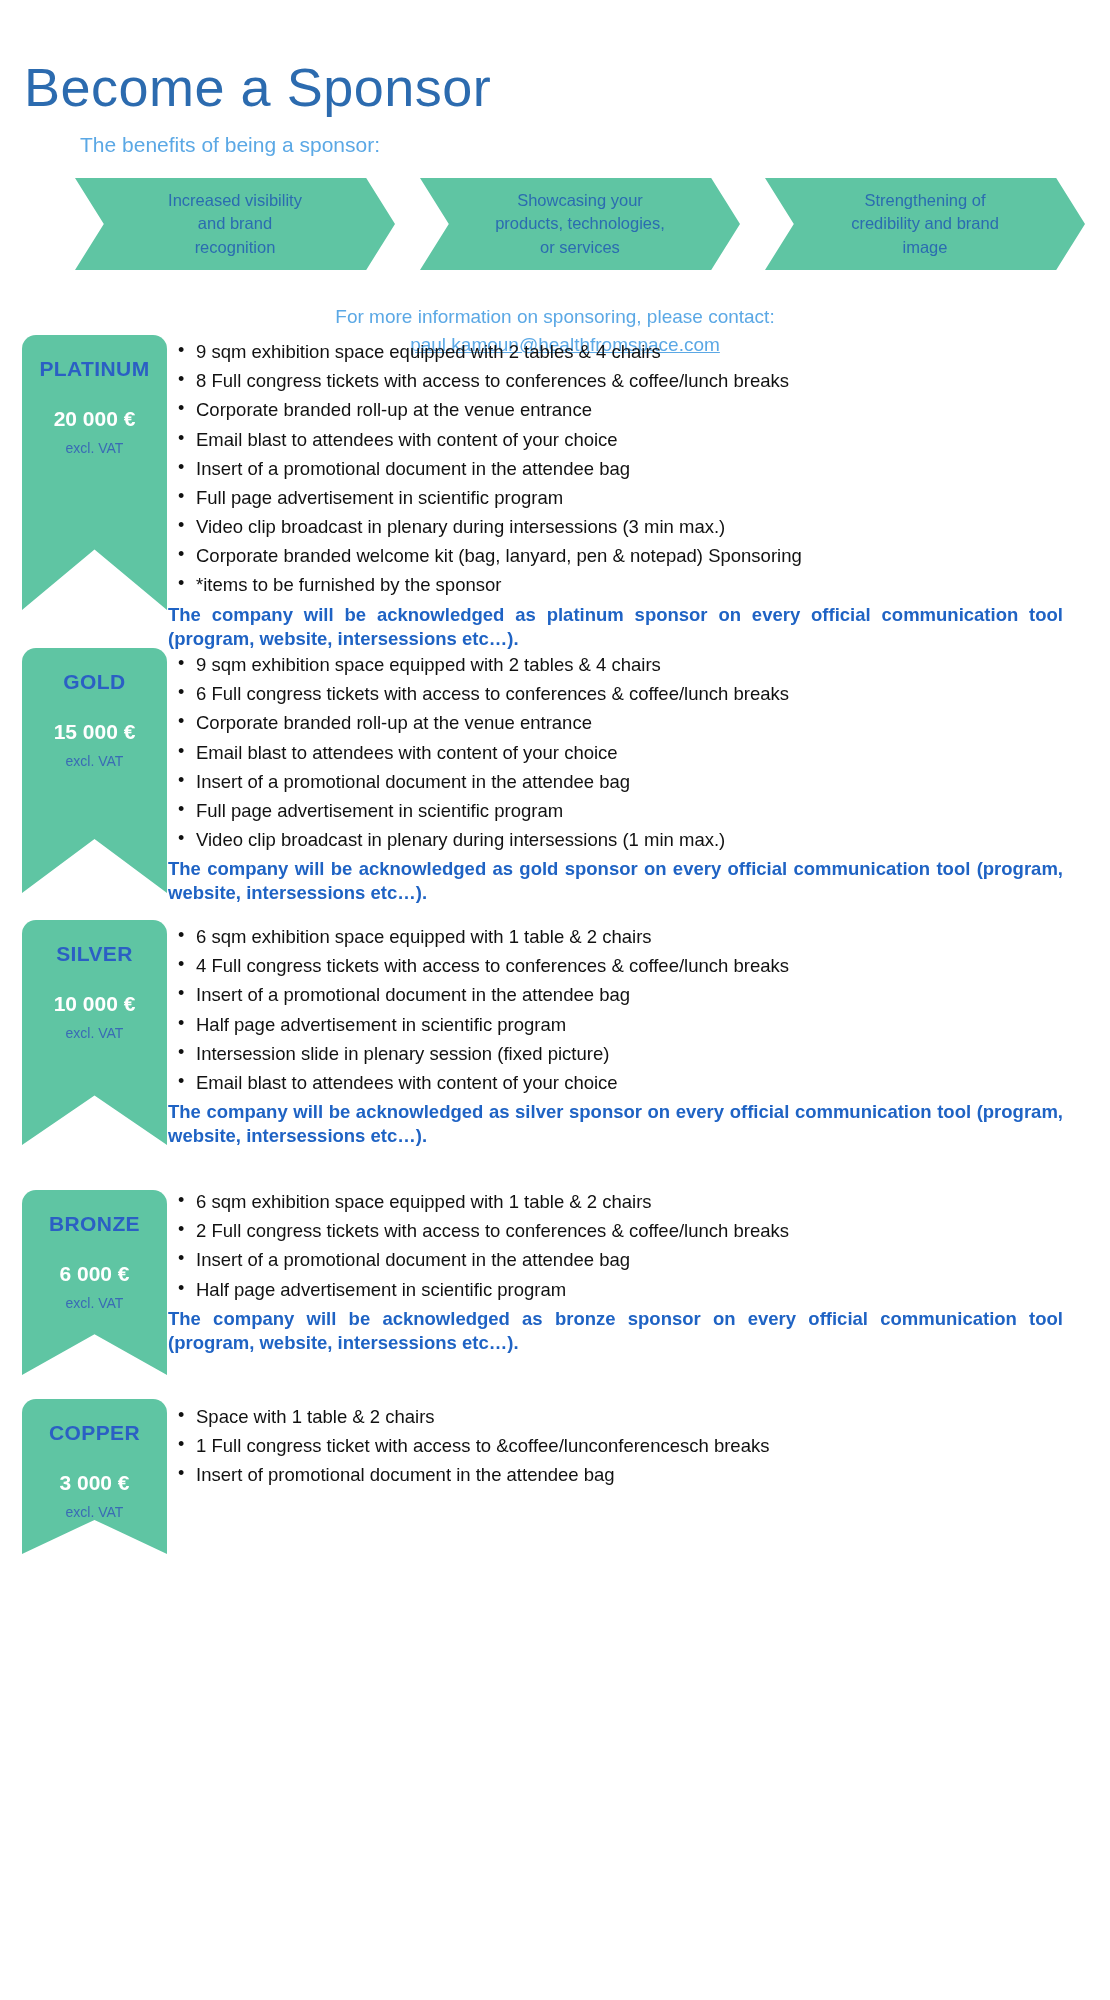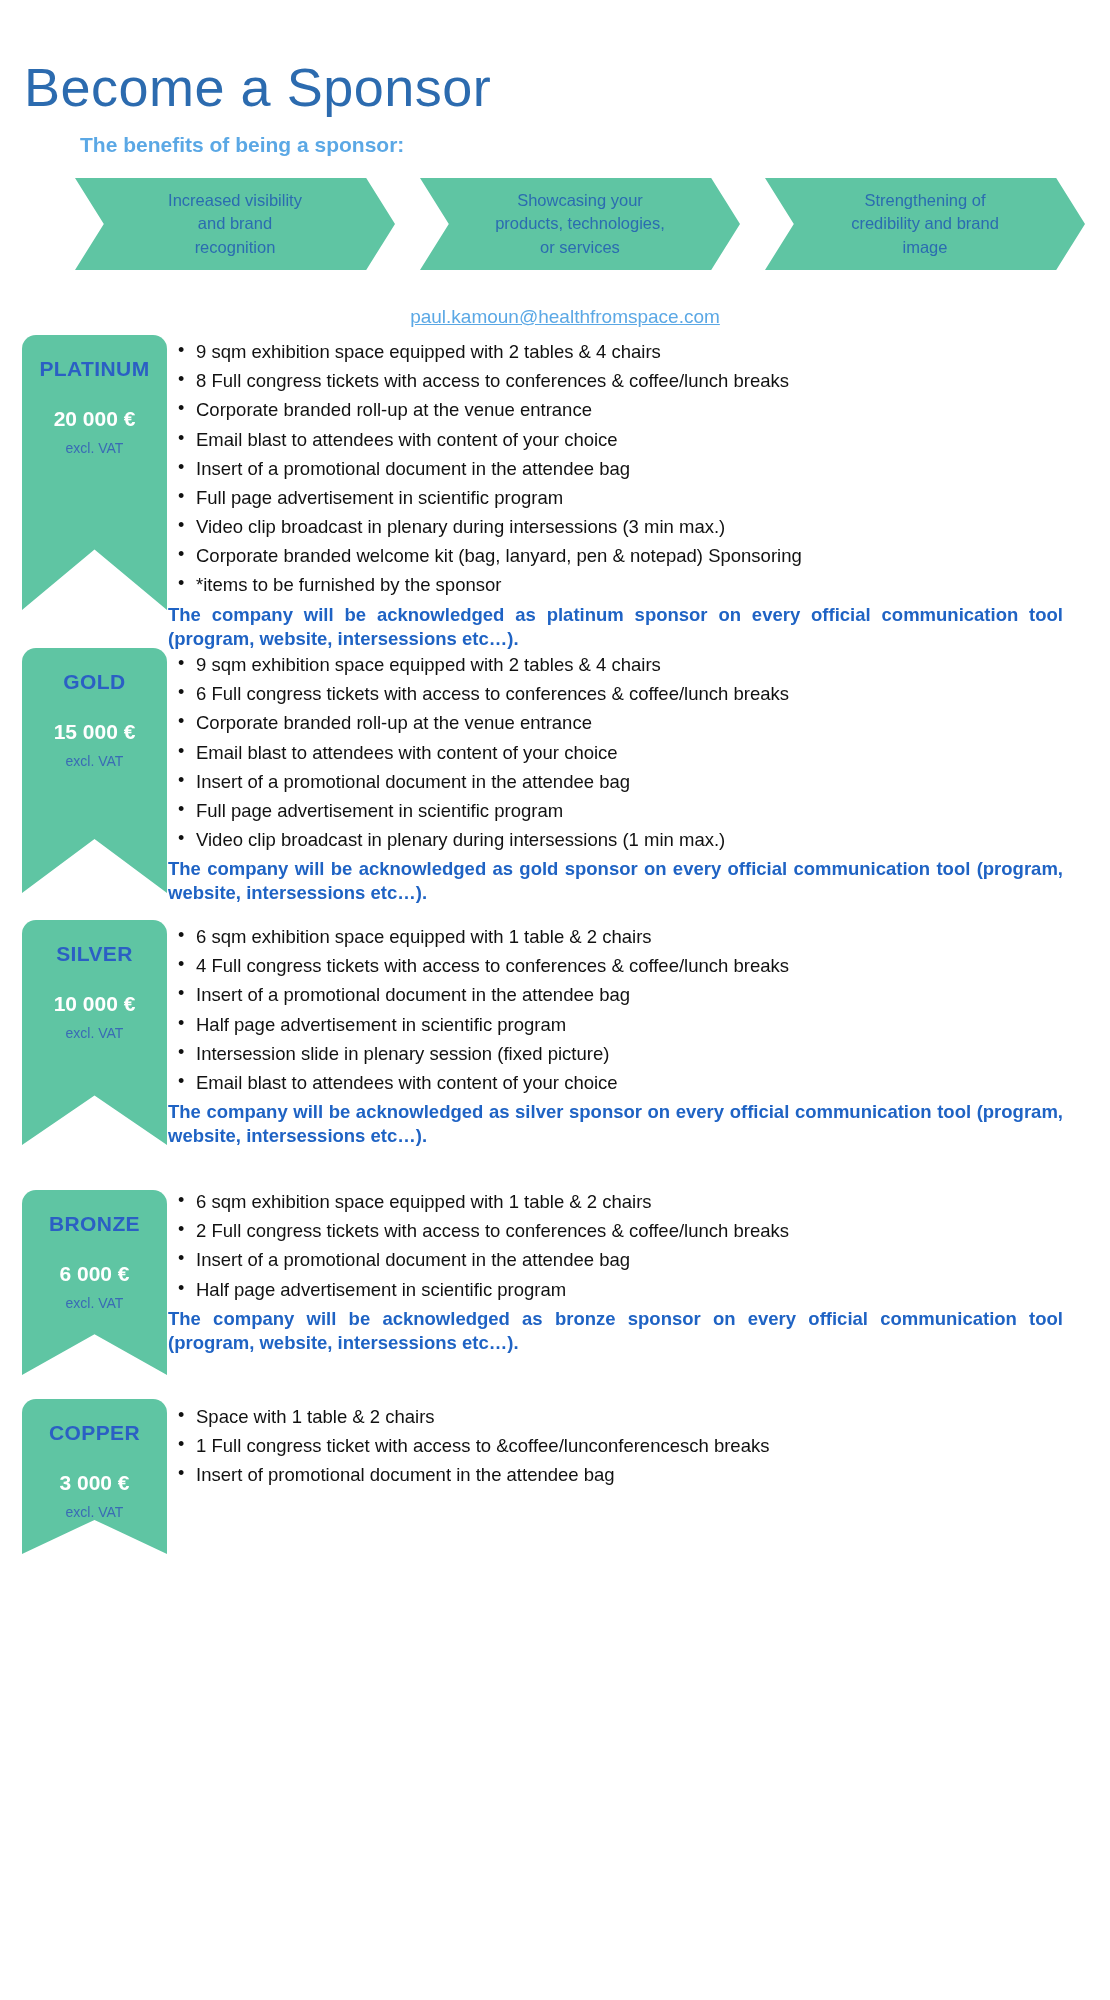--- a/index.html
+++ b/index.html
@@ -27,21 +27,21 @@
     letter-spacing: 0.5px;
     line-height: 1.1;
   }
 
   .benefits-label {
     position: absolute;
     left: 80px;
     top: 133px;
     font-size: 21px;
     color: #5BA8E5;
-    font-weight: 700;
+    font-weight: 400;
   }
 
   
   .chevron-row {
     position: absolute;
     left: 75px;
     top: 178px;
     width: 1010px;
     height: 92px;
     display: flex;
@@ -183,20 +183,21 @@
 or services</span>
   </div>
   <div class="chevron">
     <span class="chevron-text">Strengthening of
 credibility and brand
 image</span>
   </div>
 </div>
 
 <div class="contact-block">
+  <span>For more information on sponsoring, please contact:</span>
   <a class="contact-email" href="#">paul.kamoun@healthfromspace.com</a>
 </div>
 
 <div id="tiers-root">
     <div class="tier" style="top: 0px;">
       <div class="ribbon" style="top: 335px; height: 275px;">
         <div class="ribbon-name">PLATINUM</div>
         <div class="ribbon-price">20 000 €</div>
         <div class="ribbon-vat">excl. VAT</div>
       </div>

